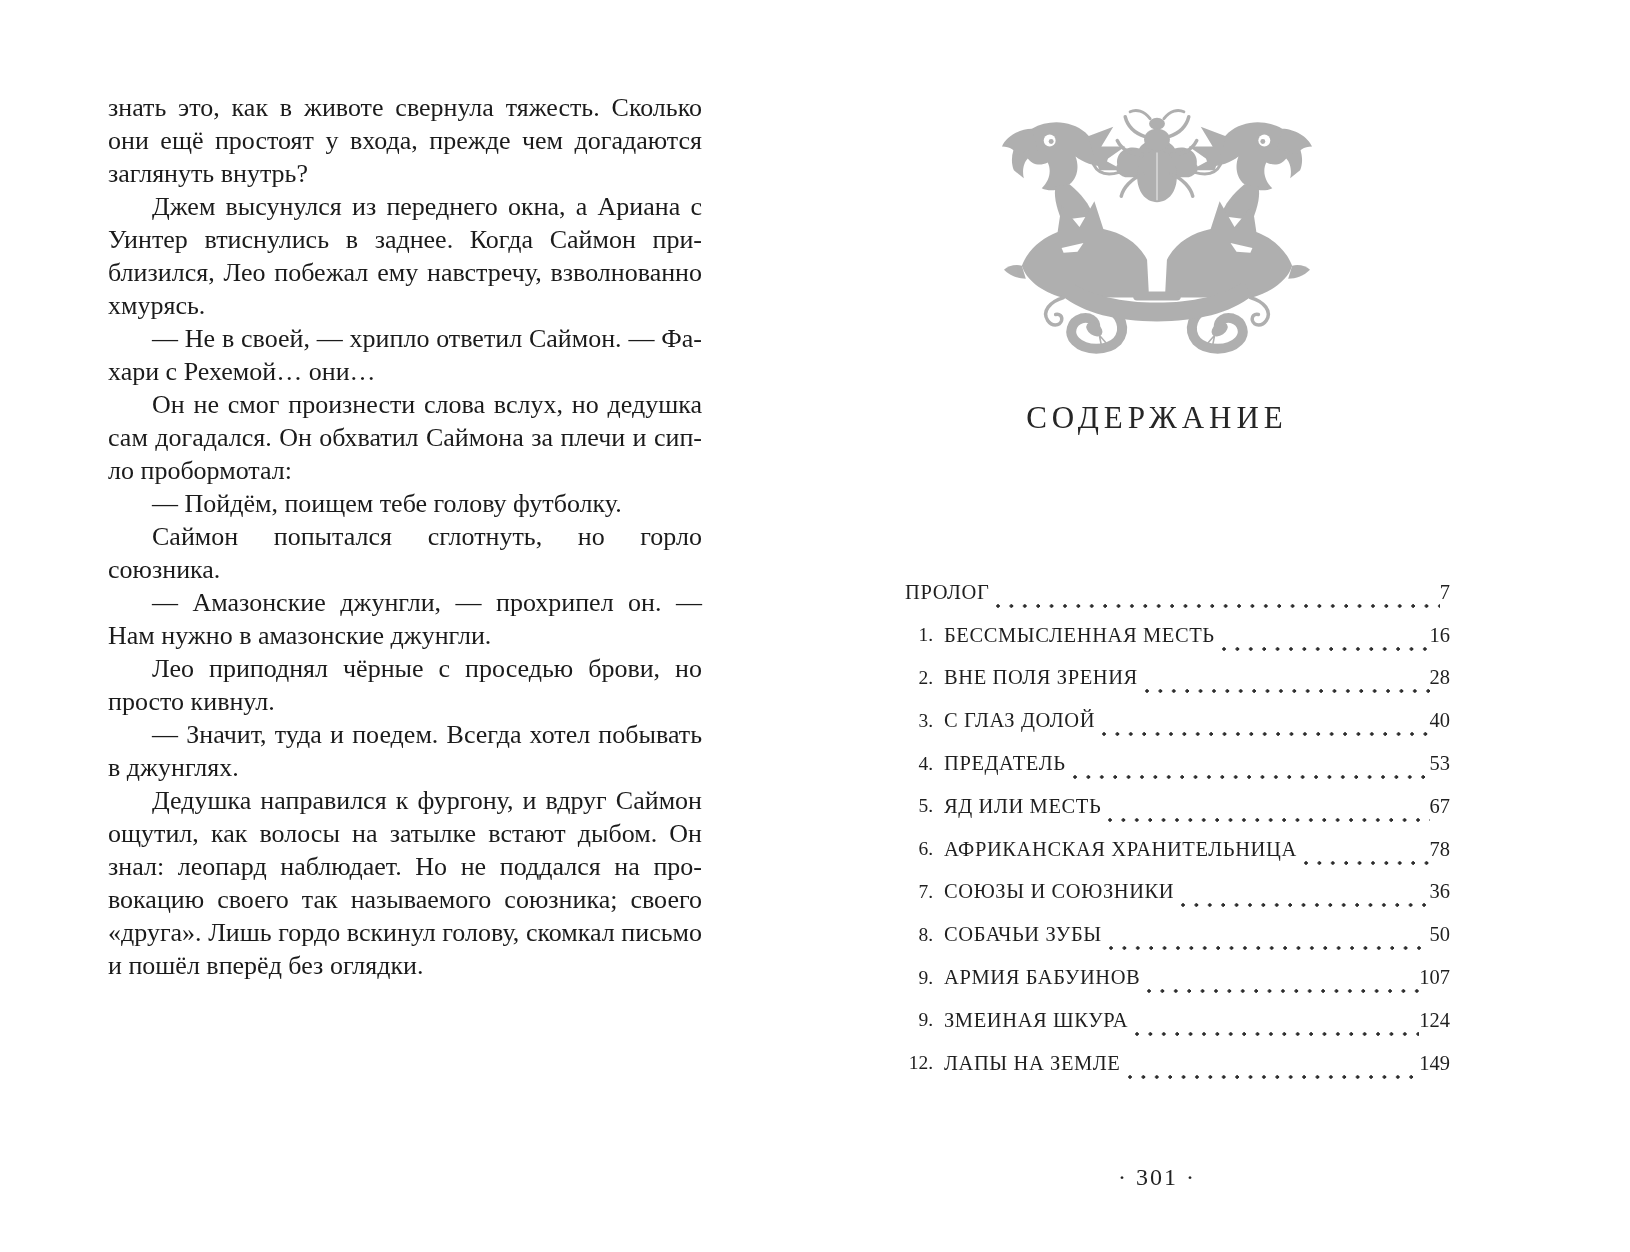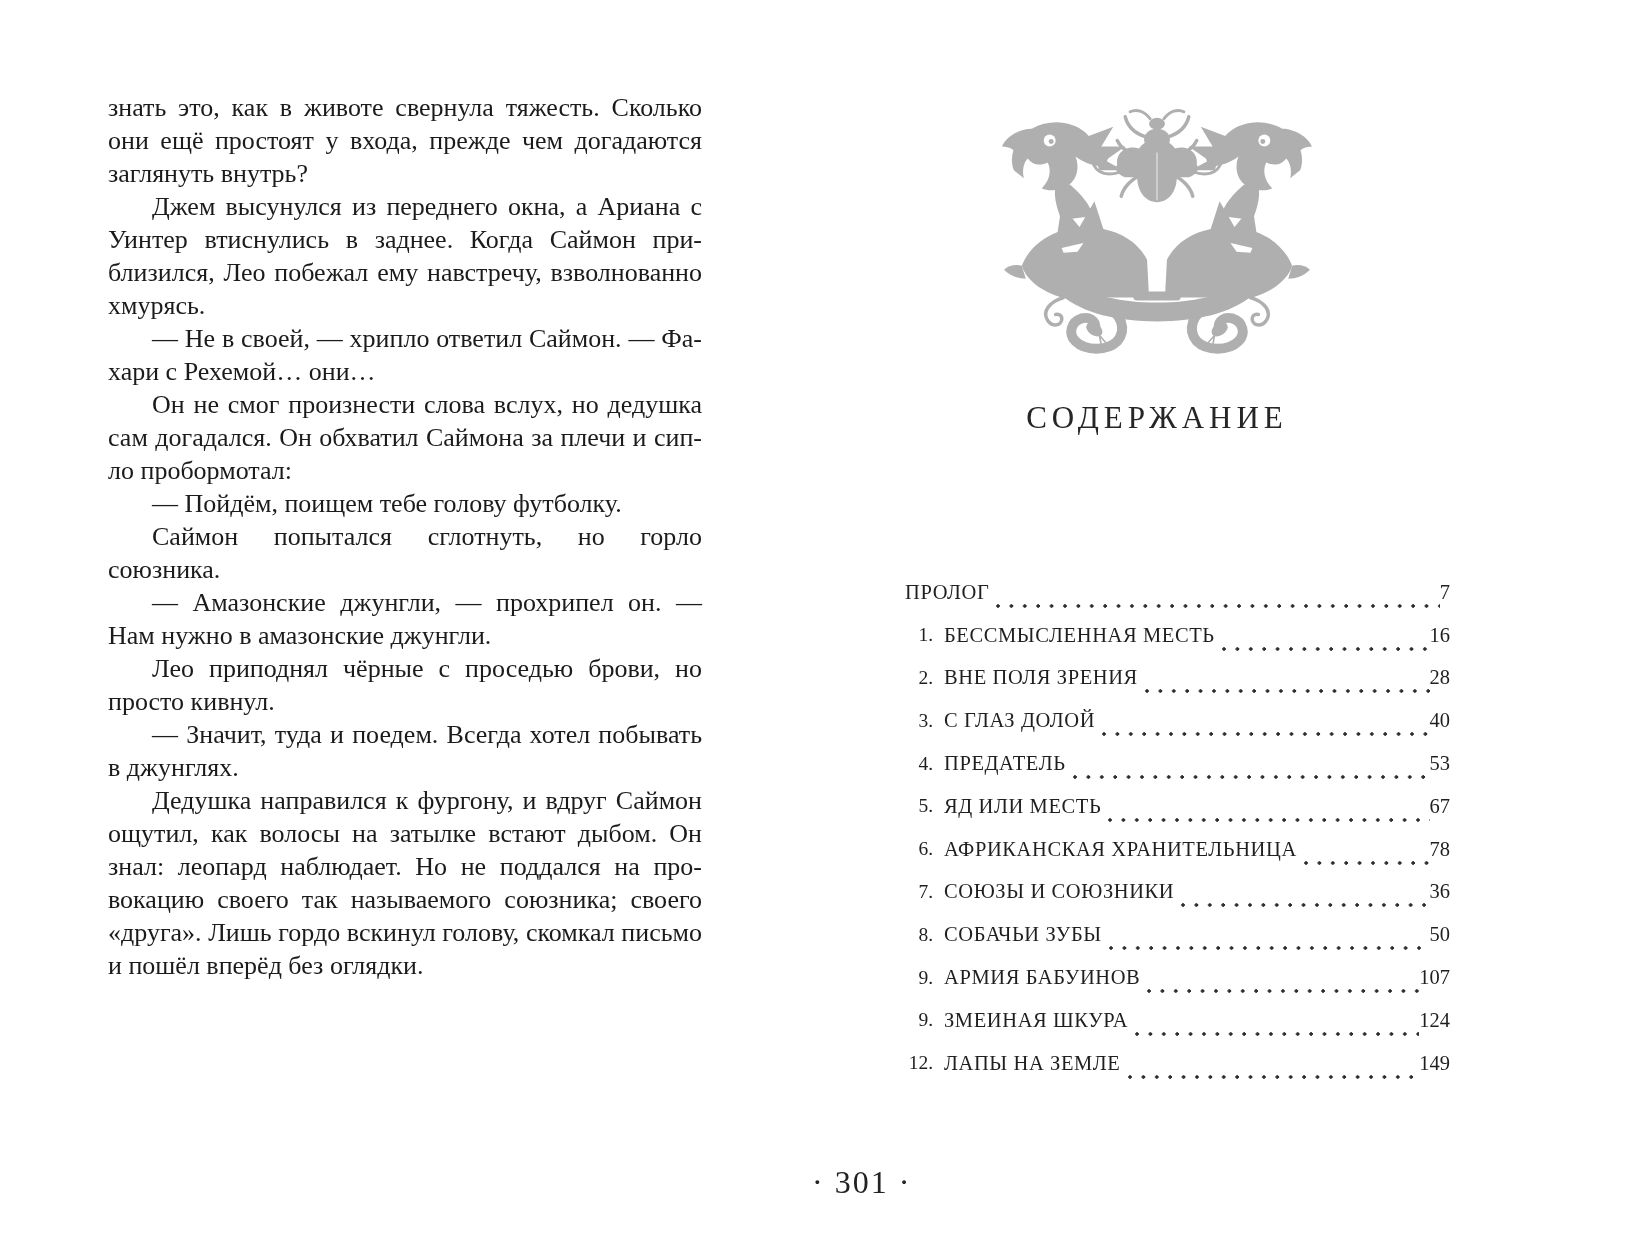--- a/index.html
+++ b/index.html
@@ -63,21 +63,22 @@
     height:4px;
     margin:0 0 6px 7px;
     background-image:radial-gradient(circle at 2px 2px, #2d2d2d 1.5px, rgba(0,0,0,0) 1.9px);
     background-size:13.4px 4px;
     background-repeat:repeat-x;
     background-position:left bottom;
   }
   .toc-page { flex:none; font-size:20.5px; }
   .folio {
     position:absolute; top:1156px; left:0; width:100%;
-    font-size:32px;
+    text-align:center;
+    font-size:24px;
     letter-spacing:2px;
     color:#222222;
   }
   .emblem svg { display:block; }
 </style>
 </head>
 <body>
 
 <div class="left-page">
   <p class="continuation">знать это, как в животе свернула тяжесть. Сколько они ещё простоят у входа, прежде чем догадаются заглянуть внутрь?</p>

